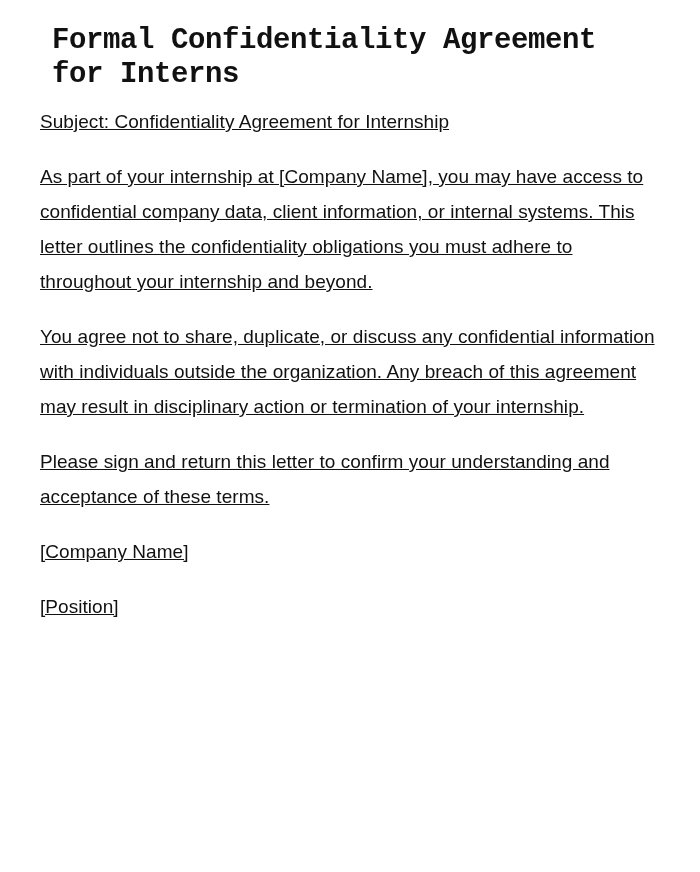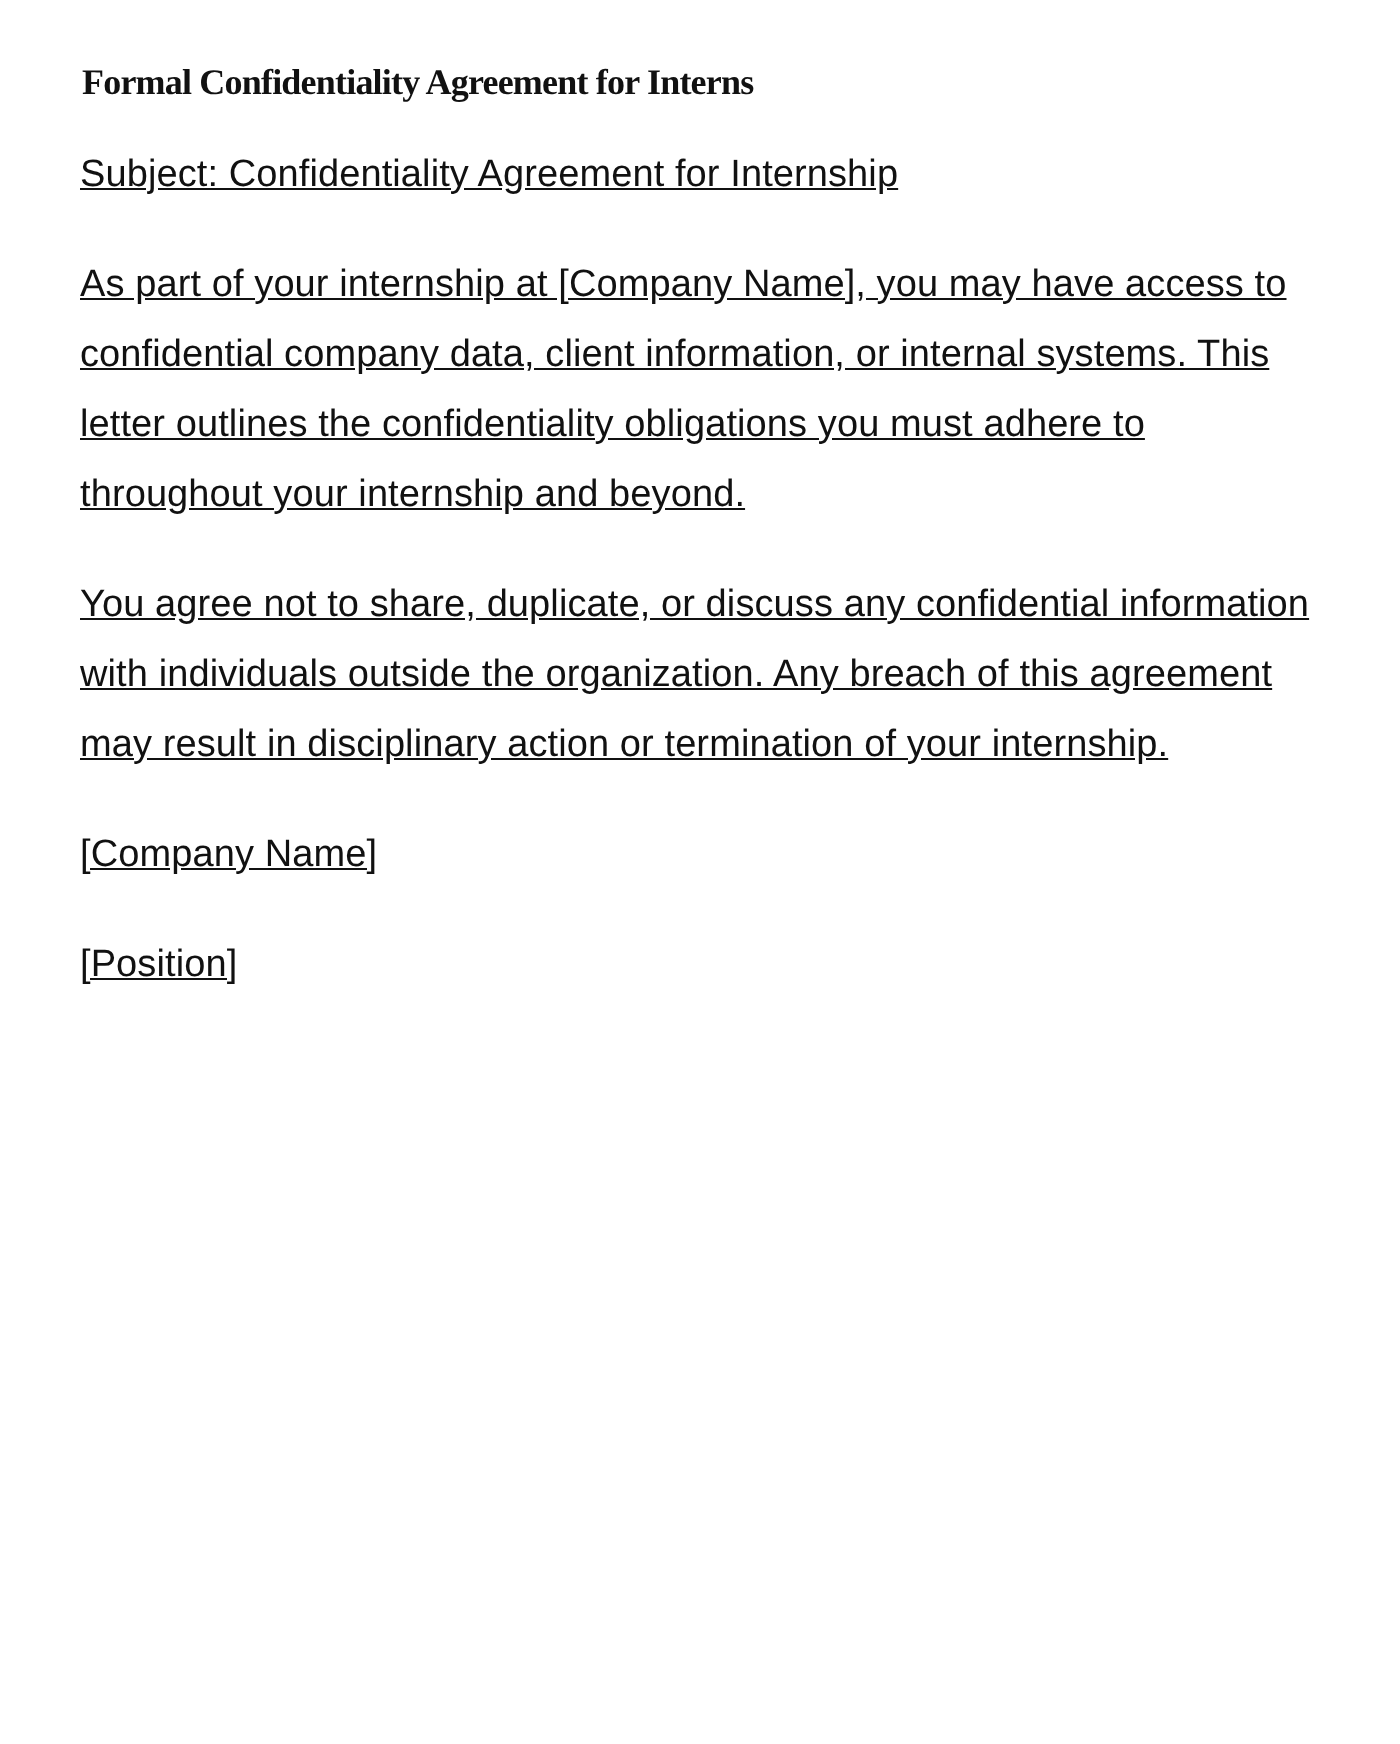--- a/index.html
+++ b/index.html
@@ -1,23 +1,24 @@
 <!DOCTYPE html>
 <html><head>
   <meta charset="utf-8">
   <style>
     html, body { margin: 0; padding: 0; background: #ffffff; }
     body { width: 700px; height: 872px; overflow: hidden; font-family: "Liberation Sans", sans-serif; color: #111111; }
     .page { padding: 24px 40px 0 40px; }
-    h1 { font-family: Liberation Serif, serif; font-size: 18px; font-weight: bold; margin: 0 0 12px 1px; line-height: 34px; letter-spacing: -0.4px; }
+    h1 { font-family: Liberation Mono, monospace; font-size: 29px; font-weight: bold; margin: 0 0 12px 12px; line-height: 34px; letter-spacing: -0.4px; }
     p { font-size: 19px; line-height: 35px; margin: 0 0 20px 0; letter-spacing: 0.05px; text-decoration: underline; }
   </style>
 </head>
 <body>
 
 <div class="page">
   <h1>Formal Confidentiality Agreement for Interns</h1>
   <p>Subject: Confidentiality Agreement for Internship</p>
   <p>As part of your internship at [Company Name], you may have access to confidential company data, client information, or internal systems. This letter outlines the confidentiality obligations you must adhere to throughout your internship and beyond.</p>
   <p>You agree not to share, duplicate, or discuss any confidential information with individuals outside the organization. Any breach of this agreement may result in disciplinary action or termination of your internship.</p>
+  <p>Please sign and return this letter to confirm your understanding and acceptance of these terms.</p>
   <p>[Company Name]</p>
   <p>[Position]</p>
 </div>
 
 </body></html>

